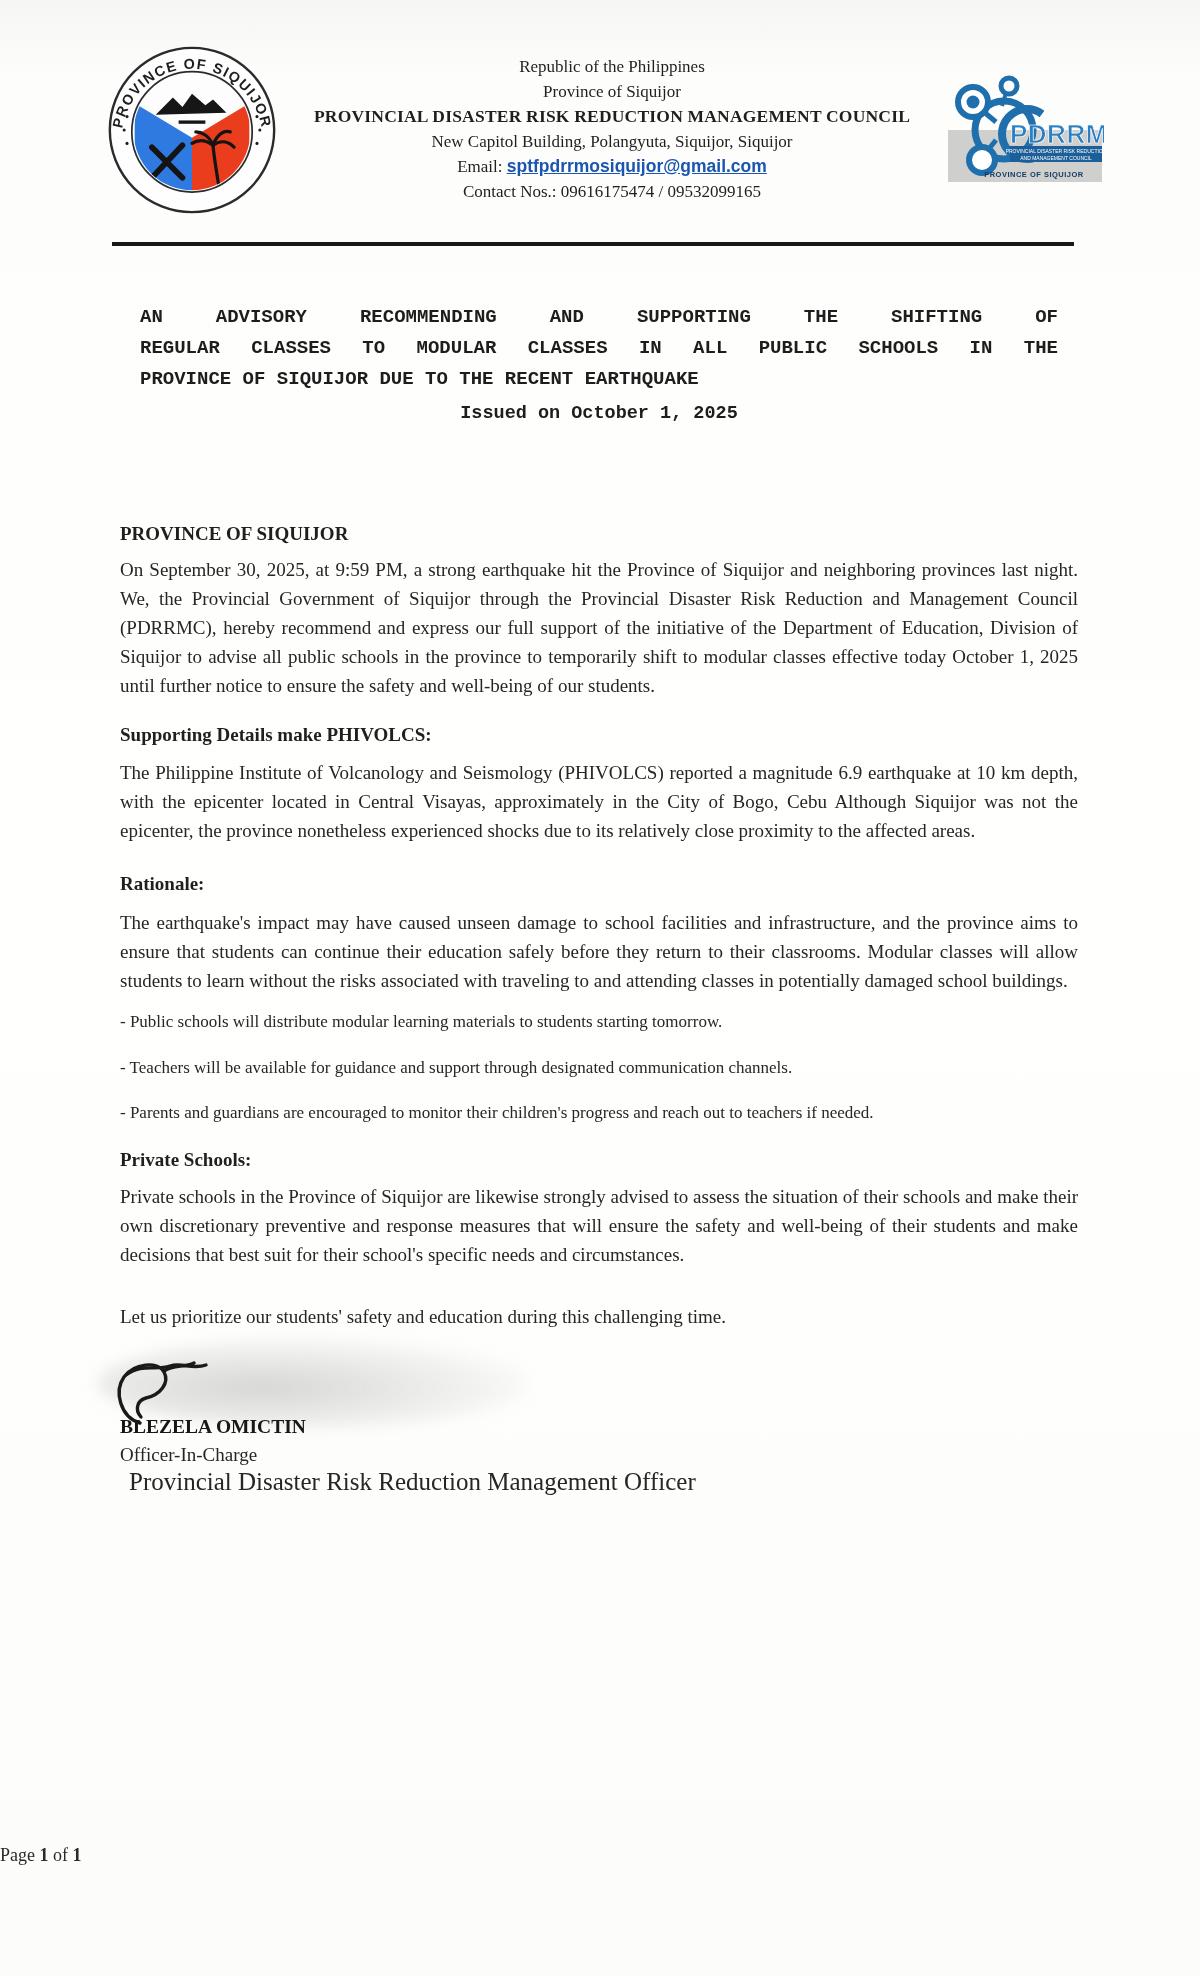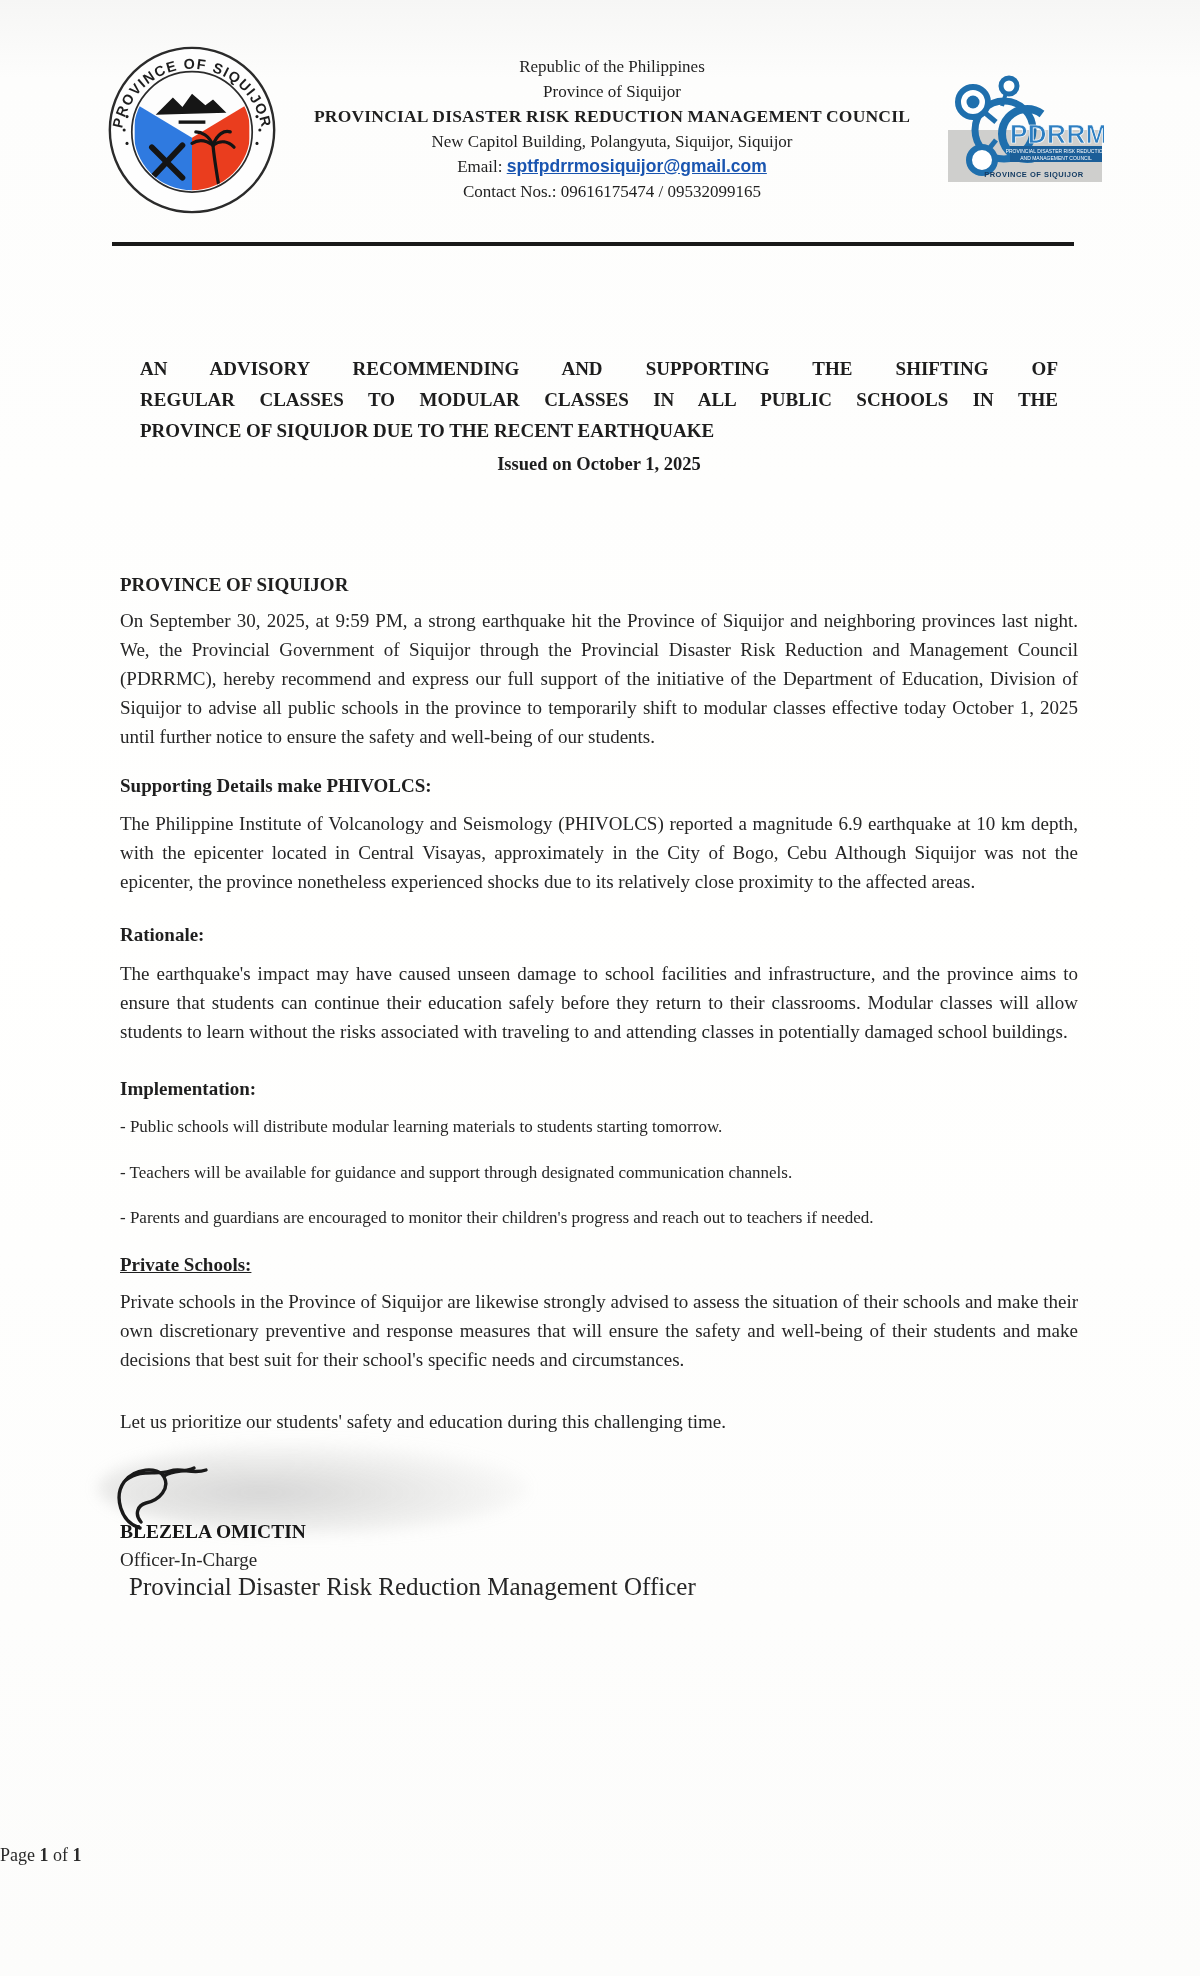--- a/index.html
+++ b/index.html
@@ -17,21 +17,21 @@
   .h-line { white-space:nowrap; }
   .h-council { font-weight:bold; font-size:17.5px; letter-spacing:0.2px; }
   .h-email-addr {
     font-family:"Liberation Sans", sans-serif; font-weight:600; font-size:17.5px;
     color:#1a55b0; text-decoration:underline; cursor:pointer;
   }
   .pdrrmc-wrap { flex:0 0 auto; padding-top:28px; }
   .rule { height:4px; background:#191919; margin:22px 126px 0 112px; }
   
   main { padding:0 122px 0 120px; }
-  .title-block { margin:107px 20px 0 20px; font-weight:bold; font-size:19px; line-height:31px; color:#1d1d1d; }
+  .title-block { margin:56px 20px 0 20px; font-weight:bold; font-size:19px; line-height:31px; color:#1d1d1d;font-family:Liberation Mono, monospace; }
   .title-line { text-align:justify; text-align-last:justify; }
   .title-line.last { text-align-last:left; }
   .issued { text-align:center; font-weight:bold; font-size:18.5px; margin-top:3px; color:#1d1d1d; }
   .sec-h { font-weight:bold; font-size:19px; color:#1f1f1f; }
   .para { text-align:justify; font-size:19px; line-height:29px; margin:0; }
   .bullet { text-align:justify; font-size:17px; line-height:29px; margin:0; }
   
   .sig { position:relative; margin-top:10px; padding-top:72px; }
   .smudge {
     position:absolute; left:-22px; top:-4px; width:430px; height:92px; border-radius:50%;
@@ -157,27 +157,26 @@
     <p class="para" style="margin-top:10px;">On September 30, 2025, at 9:59 PM, a strong earthquake hit the Province of Siquijor and neighboring provinces last night. We, the Provincial Government of Siquijor through the Provincial Disaster Risk Reduction and Management Council (PDRRMC), hereby recommend and express our full support of the initiative of the Department of Education, Division of Siquijor to advise all public schools in the province to temporarily shift to modular classes effective today October 1, 2025 until further notice to ensure the safety and well-being of our students.</p>
 
     <div class="sec-h" style="margin-top:24px;">Supporting Details make PHIVOLCS:</div>
 
     <p class="para" style="margin-top:12px;">The Philippine Institute of Volcanology and Seismology (PHIVOLCS) reported a magnitude 6.9 earthquake at 10 km depth, with the epicenter located in Central Visayas, approximately in the City of Bogo, Cebu Although Siquijor was not the epicenter, the province nonetheless experienced shocks due to its relatively close proximity to the affected areas.</p>
 
     <div class="sec-h" style="margin-top:28px;">Rationale:</div>
 
     <p class="para" style="margin-top:13px;">The earthquake's impact may have caused unseen damage to school facilities and infrastructure, and the province aims to ensure that students can continue their education safely before they return to their classrooms. Modular classes will allow students to learn without the risks associated with traveling to and attending classes in potentially damaged school buildings.</p>
 
-    <div class="sec-h" style="margin-top:32px;">Implementation:</div>
 
     <p class="bullet" style="margin-top:12px;">- Public schools will distribute modular learning materials to students starting tomorrow.</p>
     <p class="bullet" style="margin-top:17px;">- Teachers will be available for guidance and support through designated communication channels.</p>
     <p class="bullet" style="margin-top:16px;">- Parents and guardians are encouraged to monitor their children's progress and reach out to teachers if needed.</p>
 
-    <div class="sec-h" style="margin-top:22px;text-decoration:underline;">Private Schools:</div>
+    <div class="sec-h" style="margin-top:22px;">Private Schools:</div>
 
     <p class="para" style="margin-top:11px;">Private schools in the Province of Siquijor are likewise strongly advised to assess the situation of their schools and make their own discretionary preventive and response measures that will ensure the safety and well-being of their students and make decisions that best suit for their school's specific needs and circumstances.</p>
 
     <p class="para" style="margin-top:33px;">Let us prioritize our students' safety and education during this challenging time.</p>
 
     <div class="sig">
       <div class="smudge"></div>
       <svg class="scribble" width="170" height="80" viewBox="0 0 170 80">
         <g stroke="#1a1a1a" fill="none" stroke-width="3.4" stroke-linecap="round">
           <path d="M30,68 C10,62 4,36 14,22 C24,8 48,6 54,17 C60,28 50,40 36,43 C28,45 24,54 31,62"></path>

